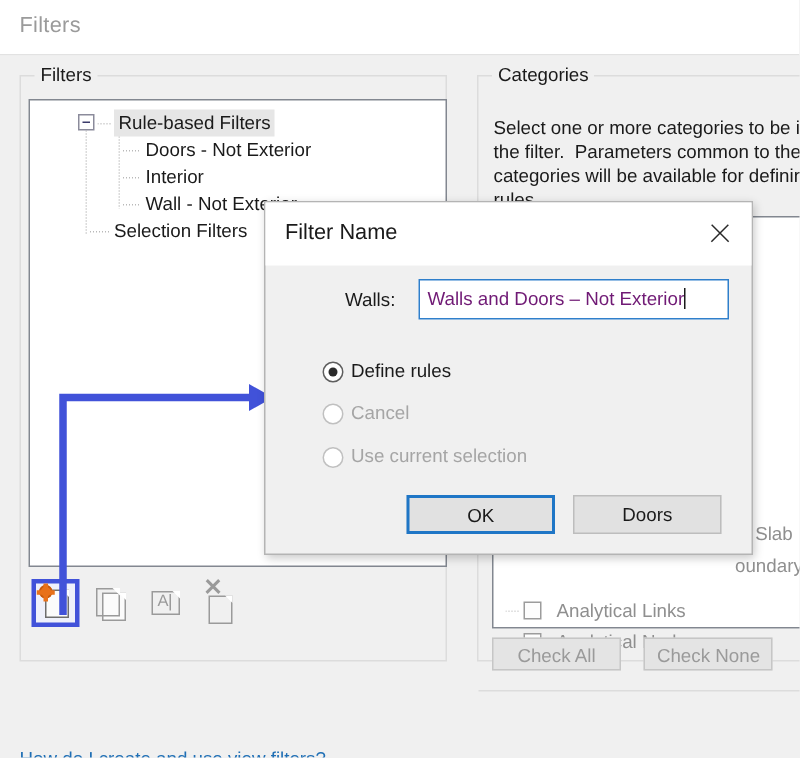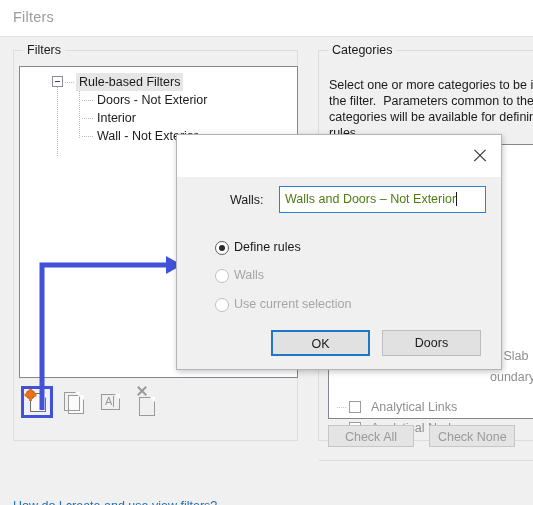--- a/index.html
+++ b/index.html
@@ -308,21 +308,21 @@
   }
   .name-input {
     position: absolute;
     left: 102px; top: 185px;
     width: 207px; height: 27px;
     background: #ffffff;
     border: 1px solid #2f7fcb;
     box-sizing: border-box;
     font-family: "Liberation Sans", sans-serif;
     font-size: 12.5px;
-    color: #4d7c0f;
+    color: #701a75;
     padding: 0 5px;
     line-height: 25px;
     white-space: nowrap;
     overflow: hidden;
   }
   .caret {
     display: inline-block;
     width: 1px;
     height: 14px;
     background: #1a1a1a;
@@ -409,20 +409,24 @@
       <div class="tree-row child">
         <span class="guide-h" style="left:62px; top:9px; width:12px;"></span>
         <span class="t-label">Interior</span>
       </div>
 
       <div class="tree-row child">
         <span class="guide-h" style="left:62px; top:9px; width:12px;"></span>
         <span class="t-label">Wall - Not Exterior</span>
       </div>
 
+      <div class="tree-row root2">
+        <span class="guide-h" style="left:40px; top:9px; width:14px;"></span>
+        <span class="t-label">Selection Filters</span>
+      </div>
 
     </div>
   </div>
 
   <div class="tool-strip">
 
     <div class="tool-btn sel" style="left:2px;">
       <span class="doc dark" style="left:6px; top:4px;"></span>
       <span class="star" style="left:2px; top:1px;"></span>
     </div>
@@ -488,37 +492,38 @@
 <div class="arrow-wrap">
   <svg width="533" height="505" viewBox="0 0 533 505">
     <polyline points="42,410 42,265 168,265" fill="none" stroke="#4152d9" stroke-width="5"></polyline>
     <polygon points="166,256 182,265 166,274" fill="#4152d9"></polygon>
   </svg>
 </div>
 
 <div class="modal">
 
   <div class="modal-title-bar">
+    <div class="modal-title">Filter Name</div>
     <div class="modal-close"></div>
   </div>
 
   <div class="name-label" style="left:53px; top:58px;">Walls:</div>
 
   <div class="name-input" style="left:102px; top:51px;" placeholder="Enter filter name">
     <span>Walls and Doors – Not Exterior</span><span class="caret"></span>
   </div>
 
   <div class="radio-row on" style="top:105px;">
     <span class="rb"></span>
     <span class="rl">Define rules</span>
   </div>
 
   <div class="radio-row off" style="top:133px;">
     <span class="rb"></span>
-    <span class="rl">Walls</span>
+    <span class="rl">Cancel</span>
   </div>
 
   <div class="radio-row off" style="top:162px;">
     <span class="rb"></span>
     <span class="rl">Use current selection</span>
   </div>
 
   <div class="dlg-btn primary" style="left:94px; top:195px;">OK</div>
   <div class="dlg-btn" style="left:205px; top:195px;">Doors</div>
 

